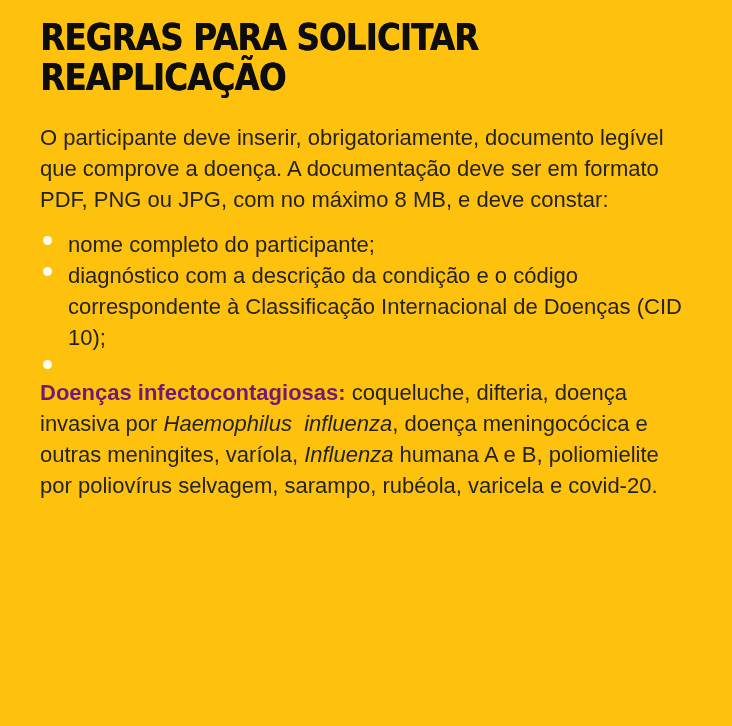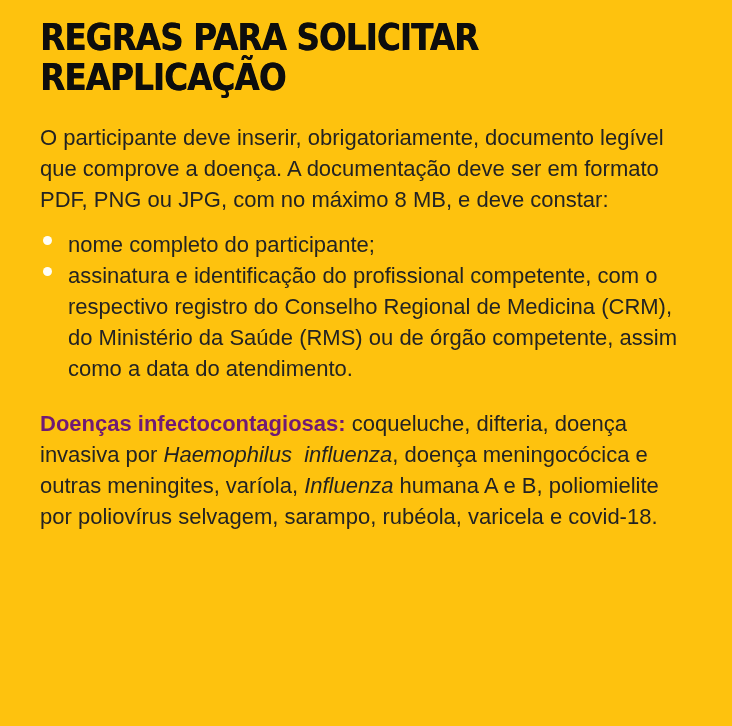--- a/index.html
+++ b/index.html
@@ -88,21 +88,24 @@
 
   <p class="intro">O participante deve inserir, obrigatoriamente, documento legível que comprove a doença. A documentação deve ser em formato PDF, PNG ou JPG, com no máximo 8 MB, e deve constar:</p>
 
   <ul class="reqs">
     <li>
       <span class="bullet"></span>
       <span>nome completo do participante;</span>
     </li>
     <li>
       <span class="bullet"></span>
-      <span>assinatura e identificação do profissional competente, com o respectivo registro do Conselho Regional de Medicina (CRM), do Ministério da Saúde (RMS) ou de órgão competente, assim como a data do atendimento.</span>
+      <span>diagnóstico com a descrição da condição e o código correspondente à Classificação Internacional de Doenças (CID 10);</span>
+    </li>
+    <li>
+      <span class="bullet"></span>
     </li>
   </ul>
 
   <p class="closing">
-    <strong>Doenças infectocontagiosas:</strong><span> coqueluche, difteria, doença invasiva por </span><em>Haemophilus &nbsp;influenza</em><span>, doença meningocócica e outras meningites, varíola, </span><em>Influenza</em><span> humana A e B, poliomielite por poliovírus selvagem, sarampo, rubéola, varicela e covid-18.</span>
+    <strong>Doenças infectocontagiosas:</strong><span> coqueluche, difteria, doença invasiva por </span><em>Haemophilus &nbsp;influenza</em><span>, doença meningocócica e outras meningites, varíola, </span><em>Influenza</em><span> humana A e B, poliomielite por poliovírus selvagem, sarampo, rubéola, varicela e covid-20.</span>
   </p>
 
 </div>
 
 </body></html>

